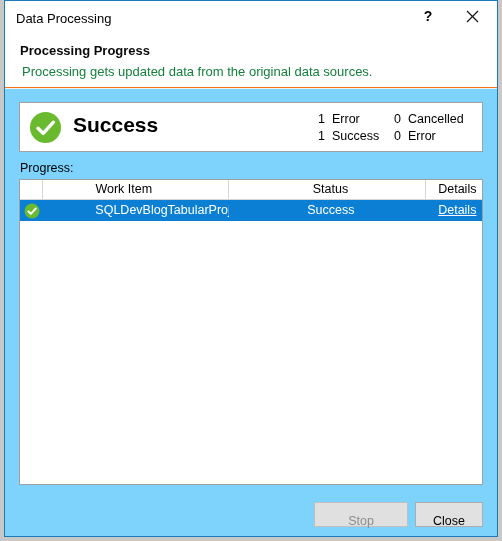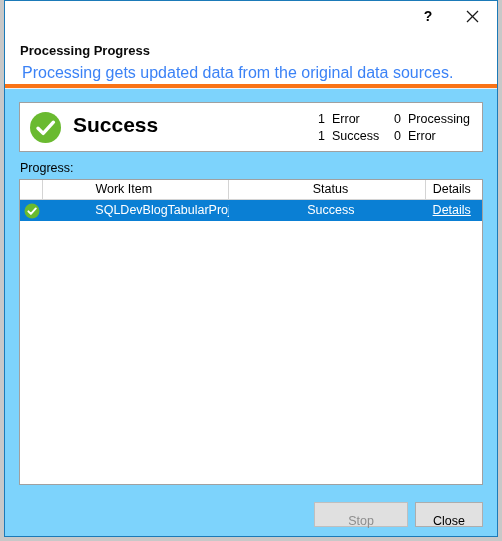--- a/index.html
+++ b/index.html
@@ -59,38 +59,38 @@
   .close-btn svg { display: block; }
 
   
   .header-band {
     position: absolute;
     left: 0;
     top: 36px;
     width: 492px;
     height: 51px;
     background: #ffffff;
-    border-bottom: 4px solid #f97316;
+    border-bottom: 1px solid #f97316;
     box-sizing: border-box;
     text-decoration: underline;
   }
   .header-title {
     position: absolute;
     left: 15px;
     top: 6px;
     font-size: 13px;
     font-weight: bold;
     color: #0a0a0a;
   }
   .header-sub {
     position: absolute;
     left: 17px;
     top: 27px;
-    font-size: 16px;
-    color: #3b82f6;
+    font-size: 13px;
+    color: #15803d;
   }
 
   
   .body {
     position: absolute;
     left: 0;
     top: 88px;
     width: 492px;
     bottom: 0;
     background: #7dd3fc;
@@ -171,21 +171,21 @@
     padding-left: 7px;
     line-height: 19px;
     box-sizing: border-box;
     border-right: 1px solid #d4d4d4;
     overflow: hidden;
     white-space: nowrap;
   }
   .col-icon   { width: 26px; padding-left: 0 !important; }
   .col-work   { width: 156px; margin-left: 45px; }
   .col-status { width: 218px; text-align: center; }
-  .col-det    { width: 62px; border-right: none !important; }
+  .col-det    { width: 62px; border-right: none !important; text-align: center; }
 
   .list-row {
     display: flex;
     height: 21px;
     background: #0a7fd4;
     align-items: center;
   }
   .list-row .cell {
     font-size: 12.5px;
     color: #ffffff;
@@ -238,20 +238,21 @@
     color: #000000;
     cursor: default;
   }
 </style>
 </head>
 <body>
 
 <div class="window">
 
   <div class="titlebar">
+    <div class="title-text">Data Processing</div>
 
     <button class="title-btn help-btn">
       <span>?</span>
     </button>
 
     <button class="title-btn close-btn">
       <svg width="13" height="13" viewBox="0 0 13 13" aria-hidden="true">
         <line x1="1" y1="1" x2="12" y2="12" stroke="#1a1a1a" stroke-width="1.2"></line>
         <line x1="12" y1="1" x2="1" y2="12" stroke="#1a1a1a" stroke-width="1.2"></line>
       </svg>
@@ -271,21 +272,21 @@
           <circle cx="16.5" cy="16.5" r="15.5" fill="#6aba30"></circle>
           <path d="M9 17.2 L14.2 22.4 L24.4 11.2" fill="none" stroke="#ffffff" stroke-width="3.4" stroke-linecap="round" stroke-linejoin="round"></path>
         </svg>
       </span>
       <div class="status-label">Success</div>
 
       <div class="counters">
         <div class="num">1</div>
         <div class="lbl">Error</div>
         <div class="num">0</div>
-        <div class="lbl">Processing</div>
+        <div class="lbl">Cancelled</div>
         <div class="num">1</div>
         <div class="lbl">Success</div>
         <div class="num">0</div>
         <div class="lbl">Error</div>
       </div>
     </div>
 
     <div class="details-label">Progress:</div>
 
     <div class="listbox">

